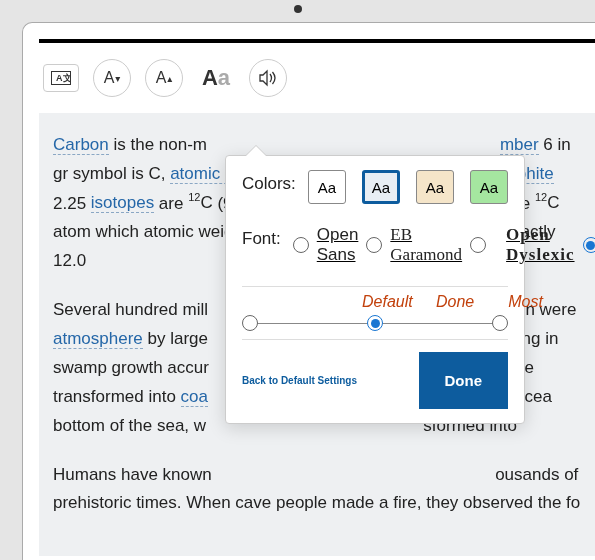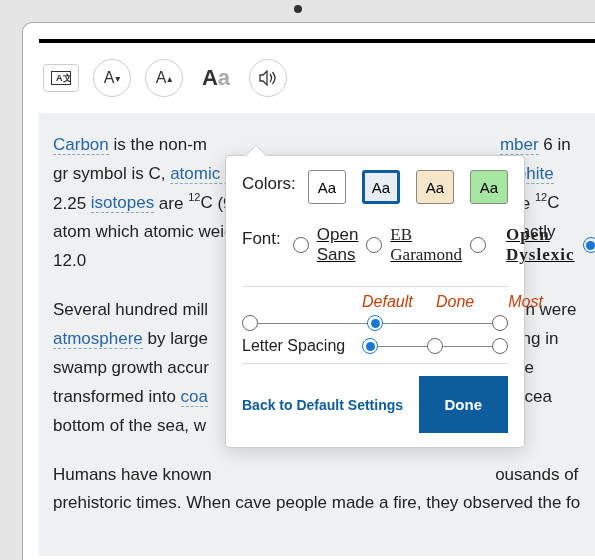--- a/index.html
+++ b/index.html
@@ -186,21 +186,21 @@
     background: #1976d2; border-radius: 50%;
   }
   .popover-footer {
     display: flex;
     align-items: center;
     justify-content: space-between;
     margin-top: 12px;
   }
   .reset-link {
     color: #0d5c9e;
-    font-size: 14px;
+    font-size: 10px;
     font-weight: 600;
     cursor: pointer;
   }
   .done-btn {
     background: #0d5c9e;
     color: #fff;
     border: none;
     padding: 20px 26px;
     font-size: 15px;
     font-weight: 600;
@@ -320,28 +320,20 @@
         <span>Most</span>
       </div>
     <div id="spacing-rows">
         <div class="spacing-row">
           <div class="slider">
             <div class="stop"></div>
             <div class="stop on"></div>
             <div class="stop"></div>
           </div>
         </div>
-        <div class="spacing-row">
-          <div class="spacing-label">Letter Spacing</div>
-          <div class="slider">
-            <div class="stop on"></div>
-            <div class="stop"></div>
-            <div class="stop"></div>
-          </div>
-        </div>
       </div>
 
     <hr class="hr">
 
     <div class="popover-footer">
       <span class="reset-link">Back to Default Settings</span>
       <button class="done-btn">Done</button>
     </div>
   </div>
 

